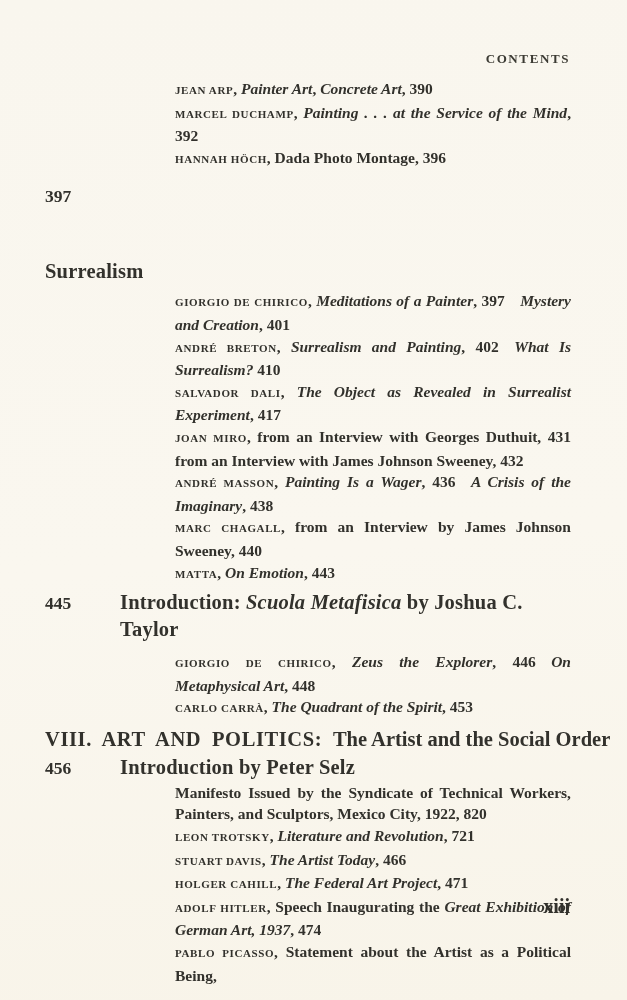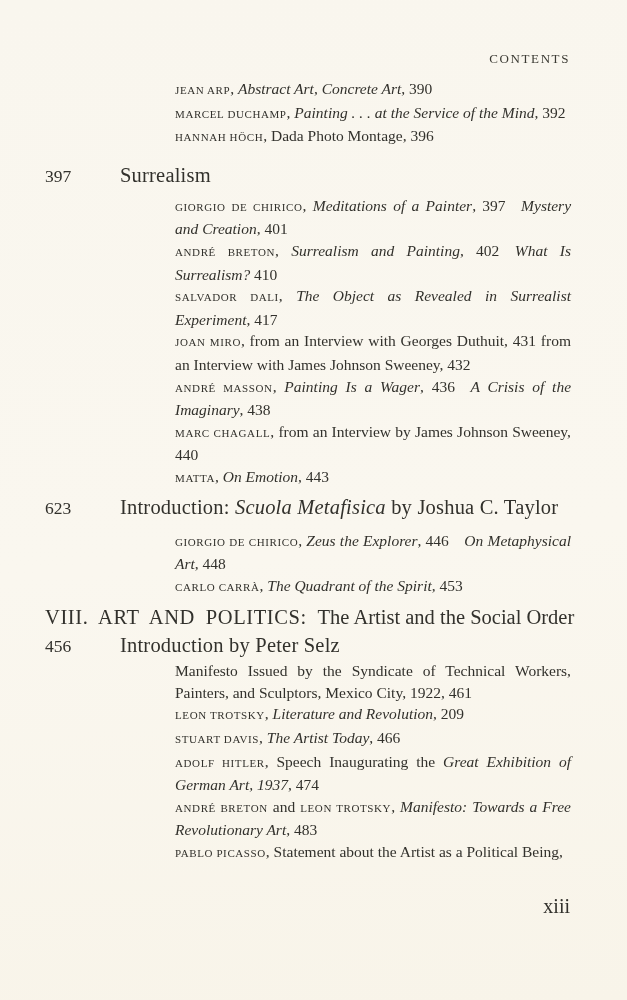--- a/index.html
+++ b/index.html
@@ -5,20 +5,21 @@
   html,body{margin:0;padding:0;}
   body{
     width:627px;height:1000px;
     background:#f9f6ee;
     font-family:"Liberation Serif","DejaVu Serif",serif;
   }
   .page{
     position:relative;width:627px;height:1000px;overflow:hidden;
     background:linear-gradient(175deg,#f9f6ee 0%,#faf7ef 55%,#f8f4e9 100%);
     color:#32312c;
+    font-weight:bold;
   }
   .running-head{
     position:absolute;top:51px;right:57px;
     font-size:13px;letter-spacing:1.6px;color:#3b3a33;
   }
   .toc{position:absolute;left:45px;top:78px;width:525px;}
   .entry-group{margin-left:130px;width:396px;}
   p.entry{
     margin:0;font-size:15.5px;line-height:21.6px;
     text-align:justify;text-align-last:left;hyphens:none;
@@ -33,53 +34,53 @@
   .part-caps{letter-spacing:0.6px;word-spacing:5px;}
   .folio{position:absolute;top:895px;right:57px;font-size:20px;color:#32312c;}
 </style>
 </head>
 <body>
 
 <div class="page">
   <div class="running-head">CONTENTS</div>
   <div class="toc" id="toc">
       <div class="entry-group" style="margin-top: 0px;">
-        <p class="entry"><span class="sc">JEAN ARP</span><span class="rm">, </span><span class="it">Abstract Art</span><span class="rm">, </span><span class="it">Concrete Art</span><span class="rm">, 390</span></p>
+        <p class="entry"><span class="sc">JEAN ARP</span><span class="rm">, </span><span class="it">Painter Art</span><span class="rm">, </span><span class="it">Concrete Art</span><span class="rm">, 390</span></p>
         <p class="entry"><span class="sc">MARCEL DUCHAMP</span><span class="rm">, </span><span class="it">Painting . . . at the Service of the Mind</span><span class="rm">, 392</span></p>
         <p class="entry"><span class="sc">HANNAH HÖCH</span><span class="rm">, Dada Photo Montage, 396</span></p>
       </div>
-      <div class="section-row" style="margin-top: 13px;">
+      <div class="section-row" style="margin-top: 13px; flex-direction: column;">
         <span class="section-page">397</span>
         <span class="section-title"><span class="rm">Surrealism</span></span>
       </div>
       <div class="entry-group" style="margin-top: 5px;">
         <p class="entry"><span class="sc">GIORGIO DE CHIRICO</span><span class="rm">, </span><span class="it">Meditations of a Painter</span><span class="rm">, 397 </span><span class="it">Mystery and Creation</span><span class="rm">, 401</span></p>
         <p class="entry"><span class="sc">ANDRÉ BRETON</span><span class="rm">, </span><span class="it">Surrealism and Painting</span><span class="rm">, 402 </span><span class="it">What Is Surrealism?</span><span class="rm"> 410</span></p>
         <p class="entry"><span class="sc">SALVADOR DALI</span><span class="rm">, </span><span class="it">The Object as Revealed in Surrealist Experiment</span><span class="rm">, 417</span></p>
         <p class="entry"><span class="sc">JOAN MIRO</span><span class="rm">, from an Interview with Georges Duthuit, 431 from an Interview with James Johnson Sweeney, 432</span></p>
         <p class="entry"><span class="sc">ANDRÉ MASSON</span><span class="rm">, </span><span class="it">Painting Is a Wager</span><span class="rm">, 436 </span><span class="it">A Crisis of the Imaginary</span><span class="rm">, 438</span></p>
         <p class="entry"><span class="sc">MARC CHAGALL</span><span class="rm">, from an Interview by James Johnson Sweeney, 440</span></p>
         <p class="entry"><span class="sc">MATTA</span><span class="rm">, </span><span class="it">On Emotion</span><span class="rm">, 443</span></p>
       </div>
       <div class="section-row" style="margin-top: 4px;">
-        <span class="section-page">623</span>
+        <span class="section-page">445</span>
         <span class="section-title"><span class="rm">Introduction: </span><span class="it">Scuola Metafisica</span><span class="rm"> by Joshua C. Taylor</span></span>
       </div>
       <div class="entry-group" style="margin-top: 8px;">
         <p class="entry"><span class="sc">GIORGIO DE CHIRICO</span><span class="rm">, </span><span class="it">Zeus the Explorer</span><span class="rm">, 446 </span><span class="it">On Metaphysical Art</span><span class="rm">, 448</span></p>
         <p class="entry"><span class="sc">CARLO CARRÀ</span><span class="rm">, </span><span class="it">The Quadrant of the Spirit</span><span class="rm">, 453</span></p>
       </div>
       <div class="part-heading" style="margin-top: 6px; text-align: center;"><span class="part-caps">VIII. ART AND POLITICS: </span><span class="rm">The Artist and the Social Order</span></div>
       <div class="section-row" style="margin-top: 1px;">
         <span class="section-page">456</span>
         <span class="section-title"><span class="rm">Introduction by Peter Selz</span></span>
       </div>
       <div class="entry-group" style="margin-top: 0px;">
-        <p class="entry"><span class="rm">Manifesto Issued by the Syndicate of Technical Workers, Painters, and Sculptors, Mexico City, 1922, 461</span></p>
-        <p class="entry"><span class="sc">LEON TROTSKY</span><span class="rm">, </span><span class="it">Literature and Revolution</span><span class="rm">, 209</span></p>
+        <p class="entry"><span class="rm">Manifesto Issued by the Syndicate of Technical Workers, Painters, and Sculptors, Mexico City, 1922, 820</span></p>
+        <p class="entry"><span class="sc">LEON TROTSKY</span><span class="rm">, </span><span class="it">Literature and Revolution</span><span class="rm">, 721</span></p>
         <p class="entry"><span class="sc">STUART DAVIS</span><span class="rm">, </span><span class="it">The Artist Today</span><span class="rm">, 466</span></p>
+        <p class="entry"><span class="sc">HOLGER CAHILL</span><span class="rm">, </span><span class="it">The Federal Art Project</span><span class="rm">, 471</span></p>
         <p class="entry"><span class="sc">ADOLF HITLER</span><span class="rm">, Speech Inaugurating the </span><span class="it">Great Exhibition of German Art, 1937</span><span class="rm">, 474</span></p>
-        <p class="entry"><span class="sc">ANDRÉ BRETON</span><span class="rm"> and </span><span class="sc">LEON TROTSKY</span><span class="rm">, </span><span class="it">Manifesto: Towards a Free Revolutionary Art</span><span class="rm">, 483</span></p>
         <p class="entry"><span class="sc">PABLO PICASSO</span><span class="rm">, Statement about the Artist as a Political Being,</span></p>
       </div>
     </div>
   <div class="folio">xiii</div>
 </div>
 
 </body></html>

